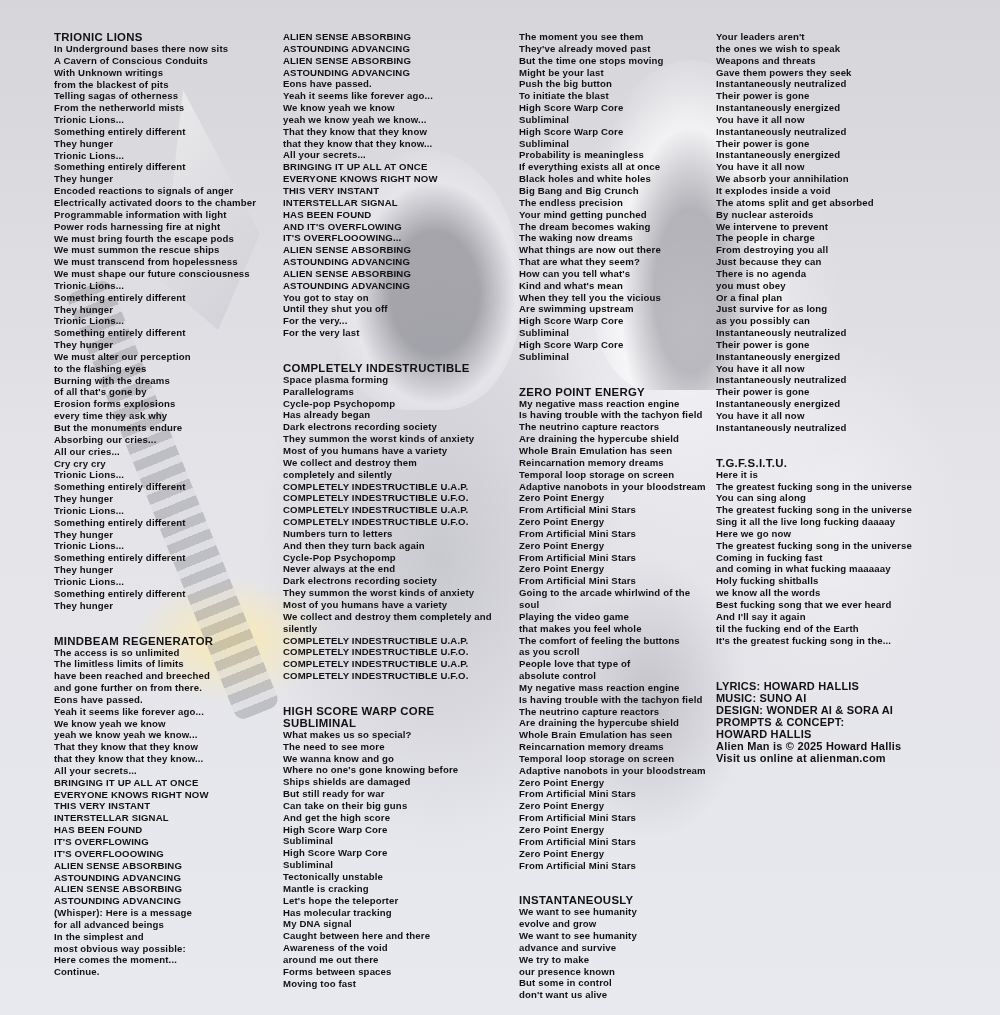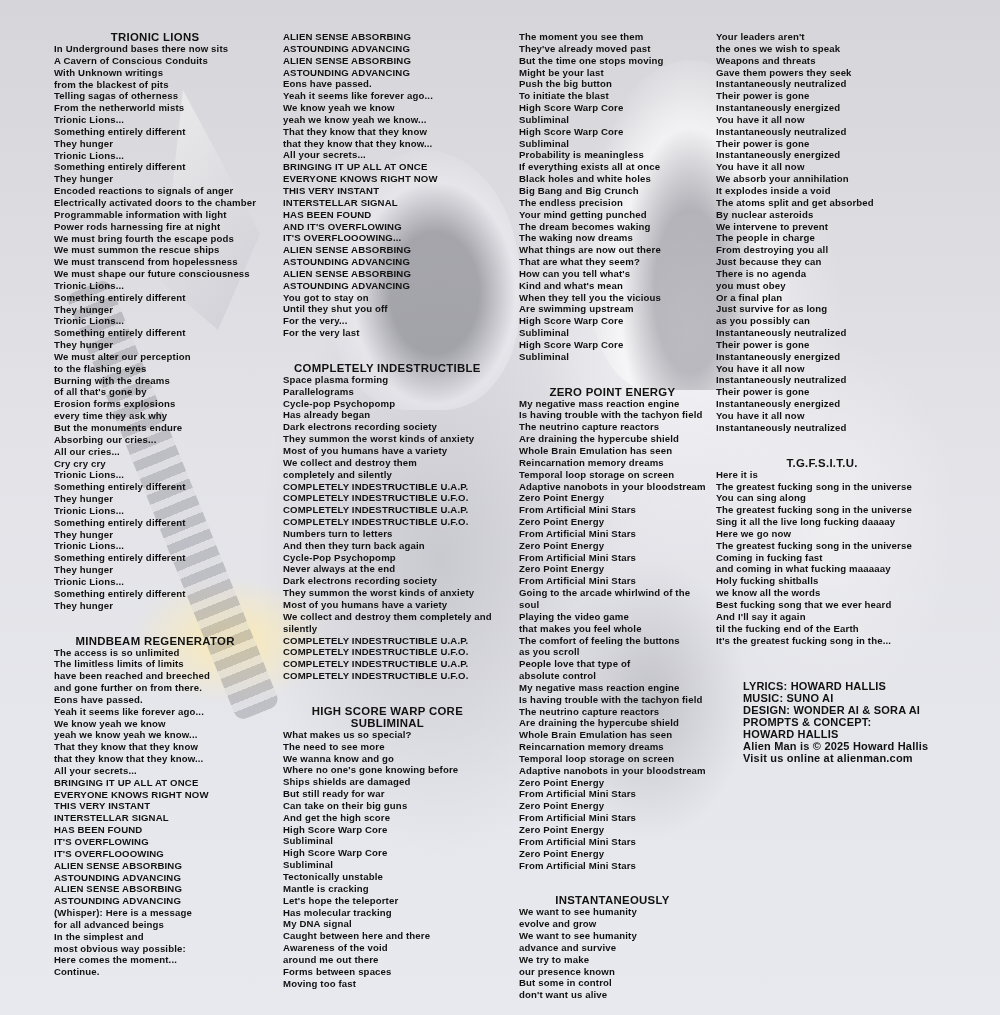--- a/index.html
+++ b/index.html
@@ -44,25 +44,25 @@
       font-size: 9.6px; line-height: 11.85px; font-weight: bold; letter-spacing: 0.15px;
       white-space: pre;
     }
     .col1 { left: 54px; }
     .col2 { left: 283px; }
     .col3 { left: 519px; }
     .col4 { left: 716px; }
     .song { margin: 0 0 23px 0; }
     .song-title {
       font-size: 11.4px; line-height: 12px; font-weight: bold; letter-spacing: 0.3px;
-      margin: 0; white-space: pre; text-align: center;
+      margin: 0; white-space: pre;
     }
     .line { display: block; }
     .credits { font-size: 11px; line-height: 12px; font-weight: bold; letter-spacing: 0.2px; }
-    .credits .line { display: block; margin-left: 27px; }
+    .credits .line { display: block; }
   </style>
 </head>
 <body>
 
 <div class="bg"></div>
 <div class="blade"></div>
 <div class="staff"></div>
 <div class="hood"></div>
 <div class="reaper-hood"></div>
 

